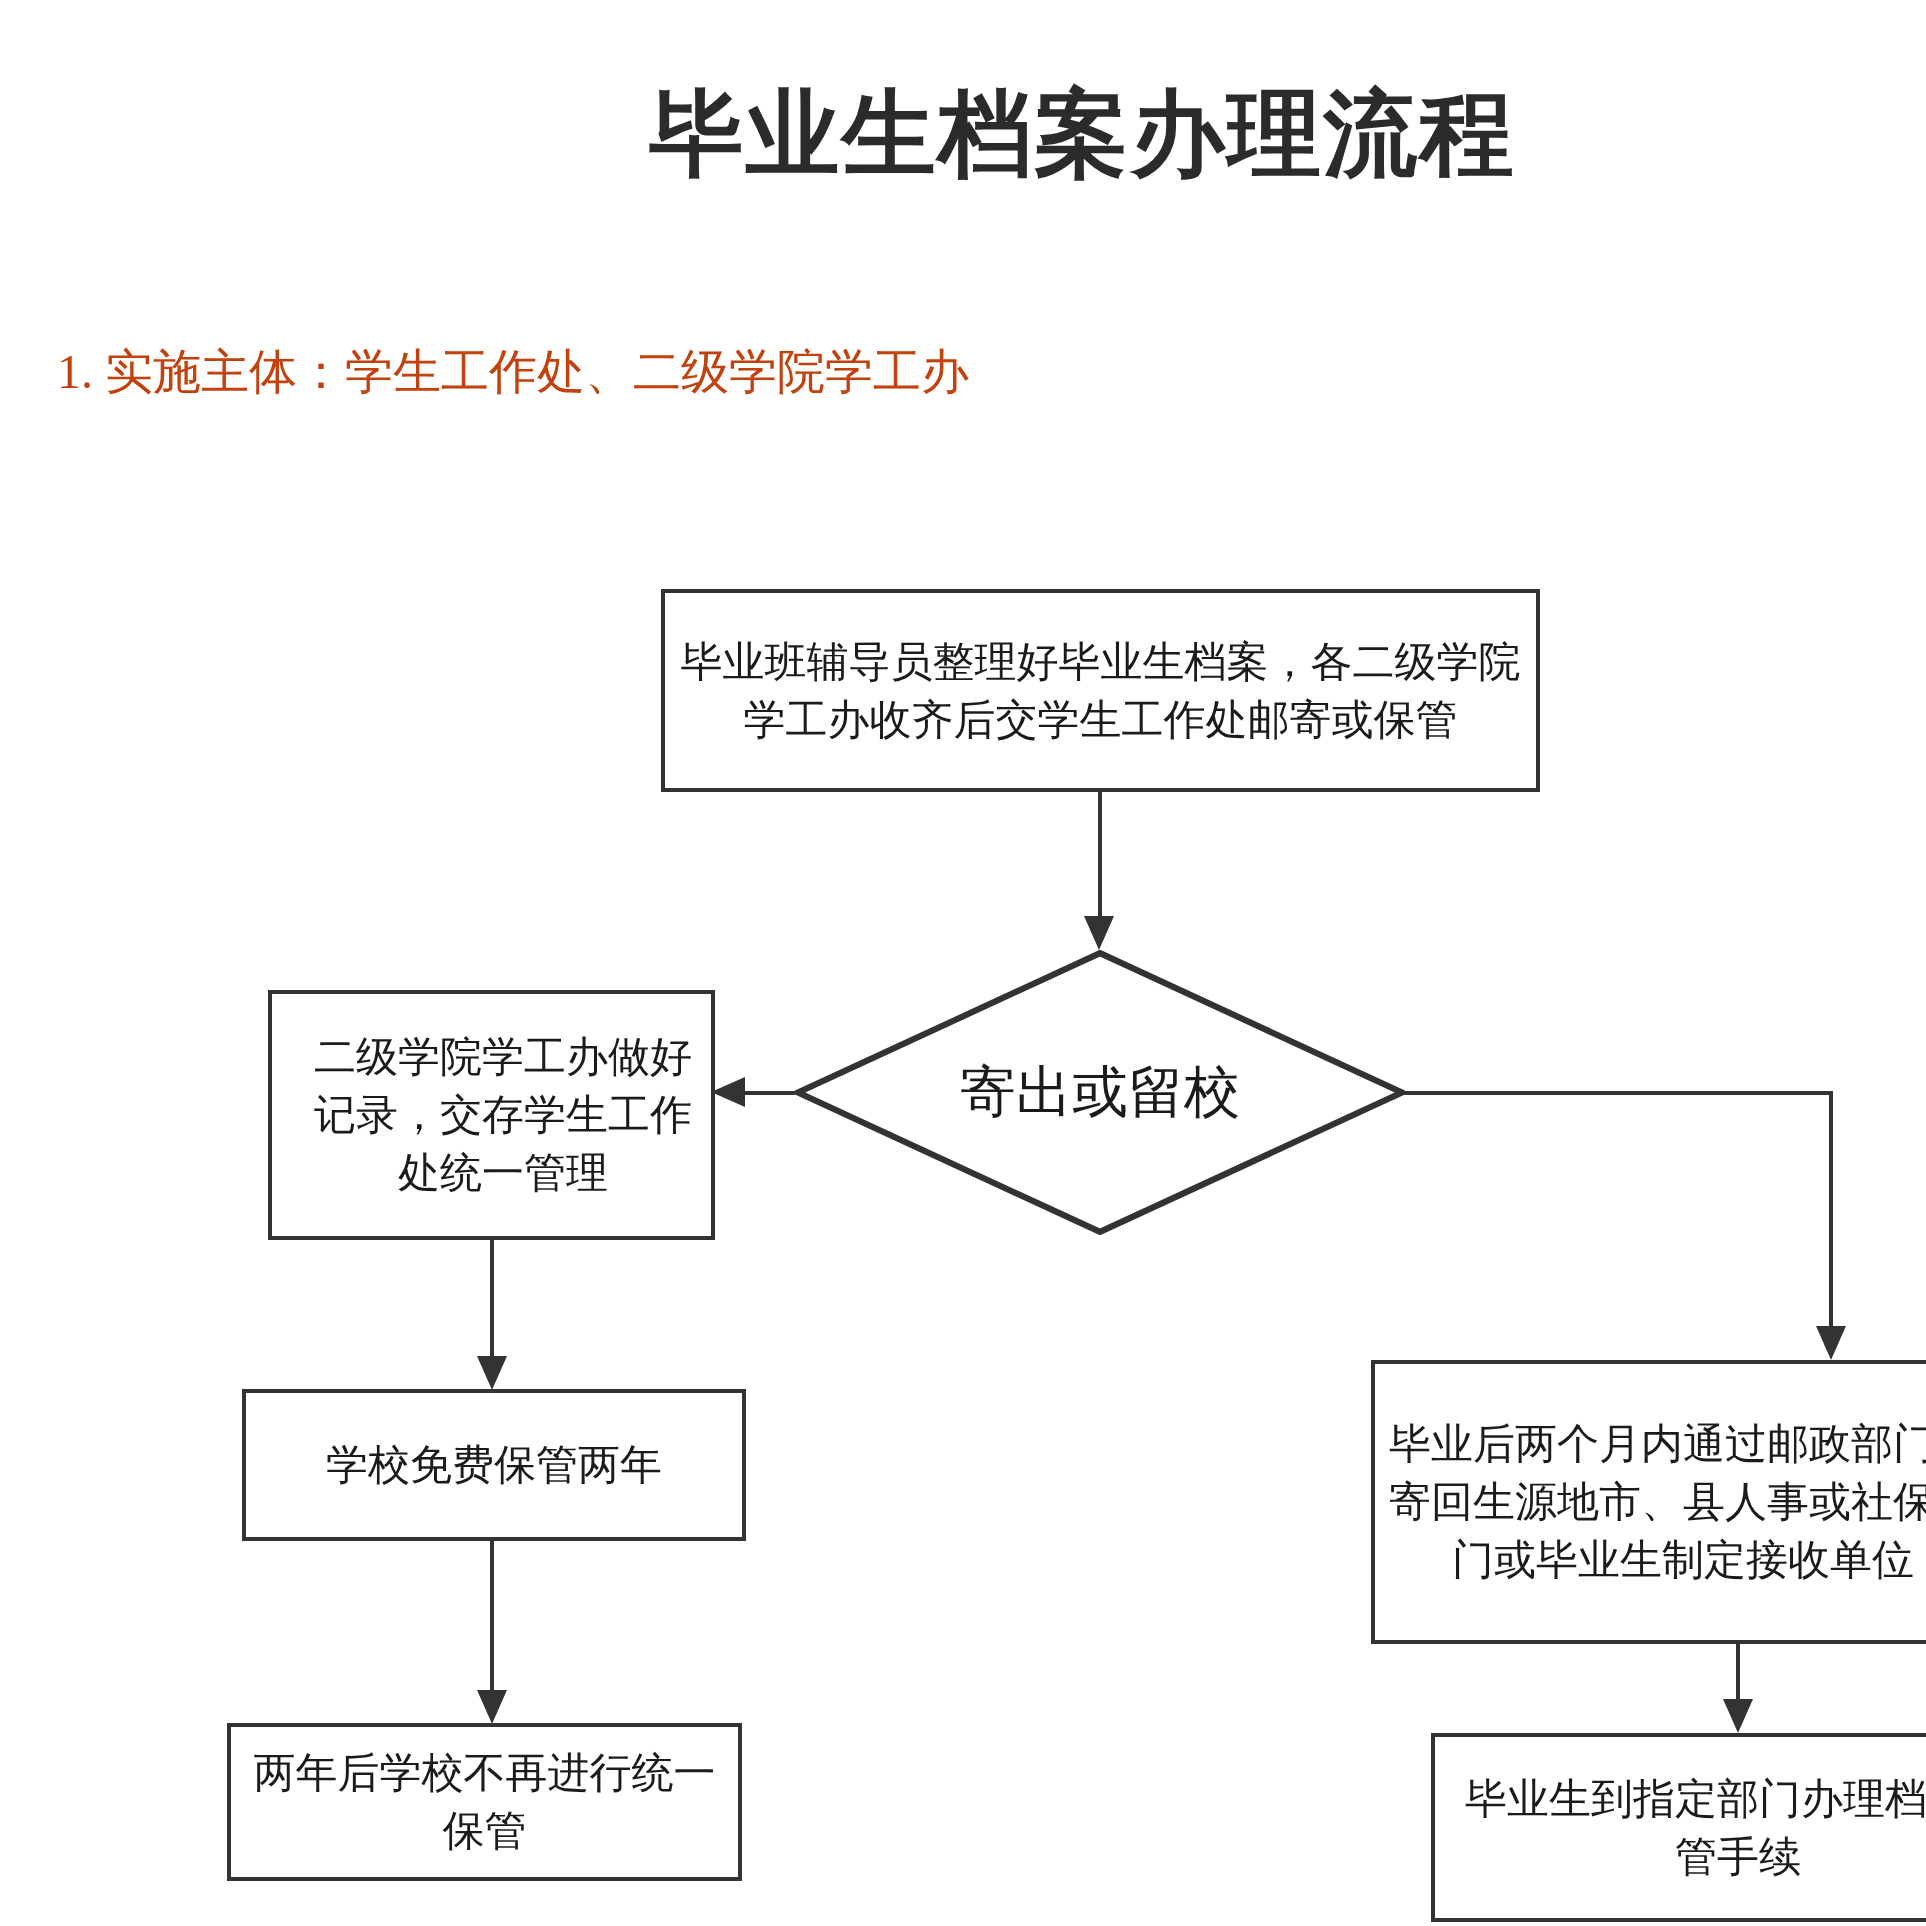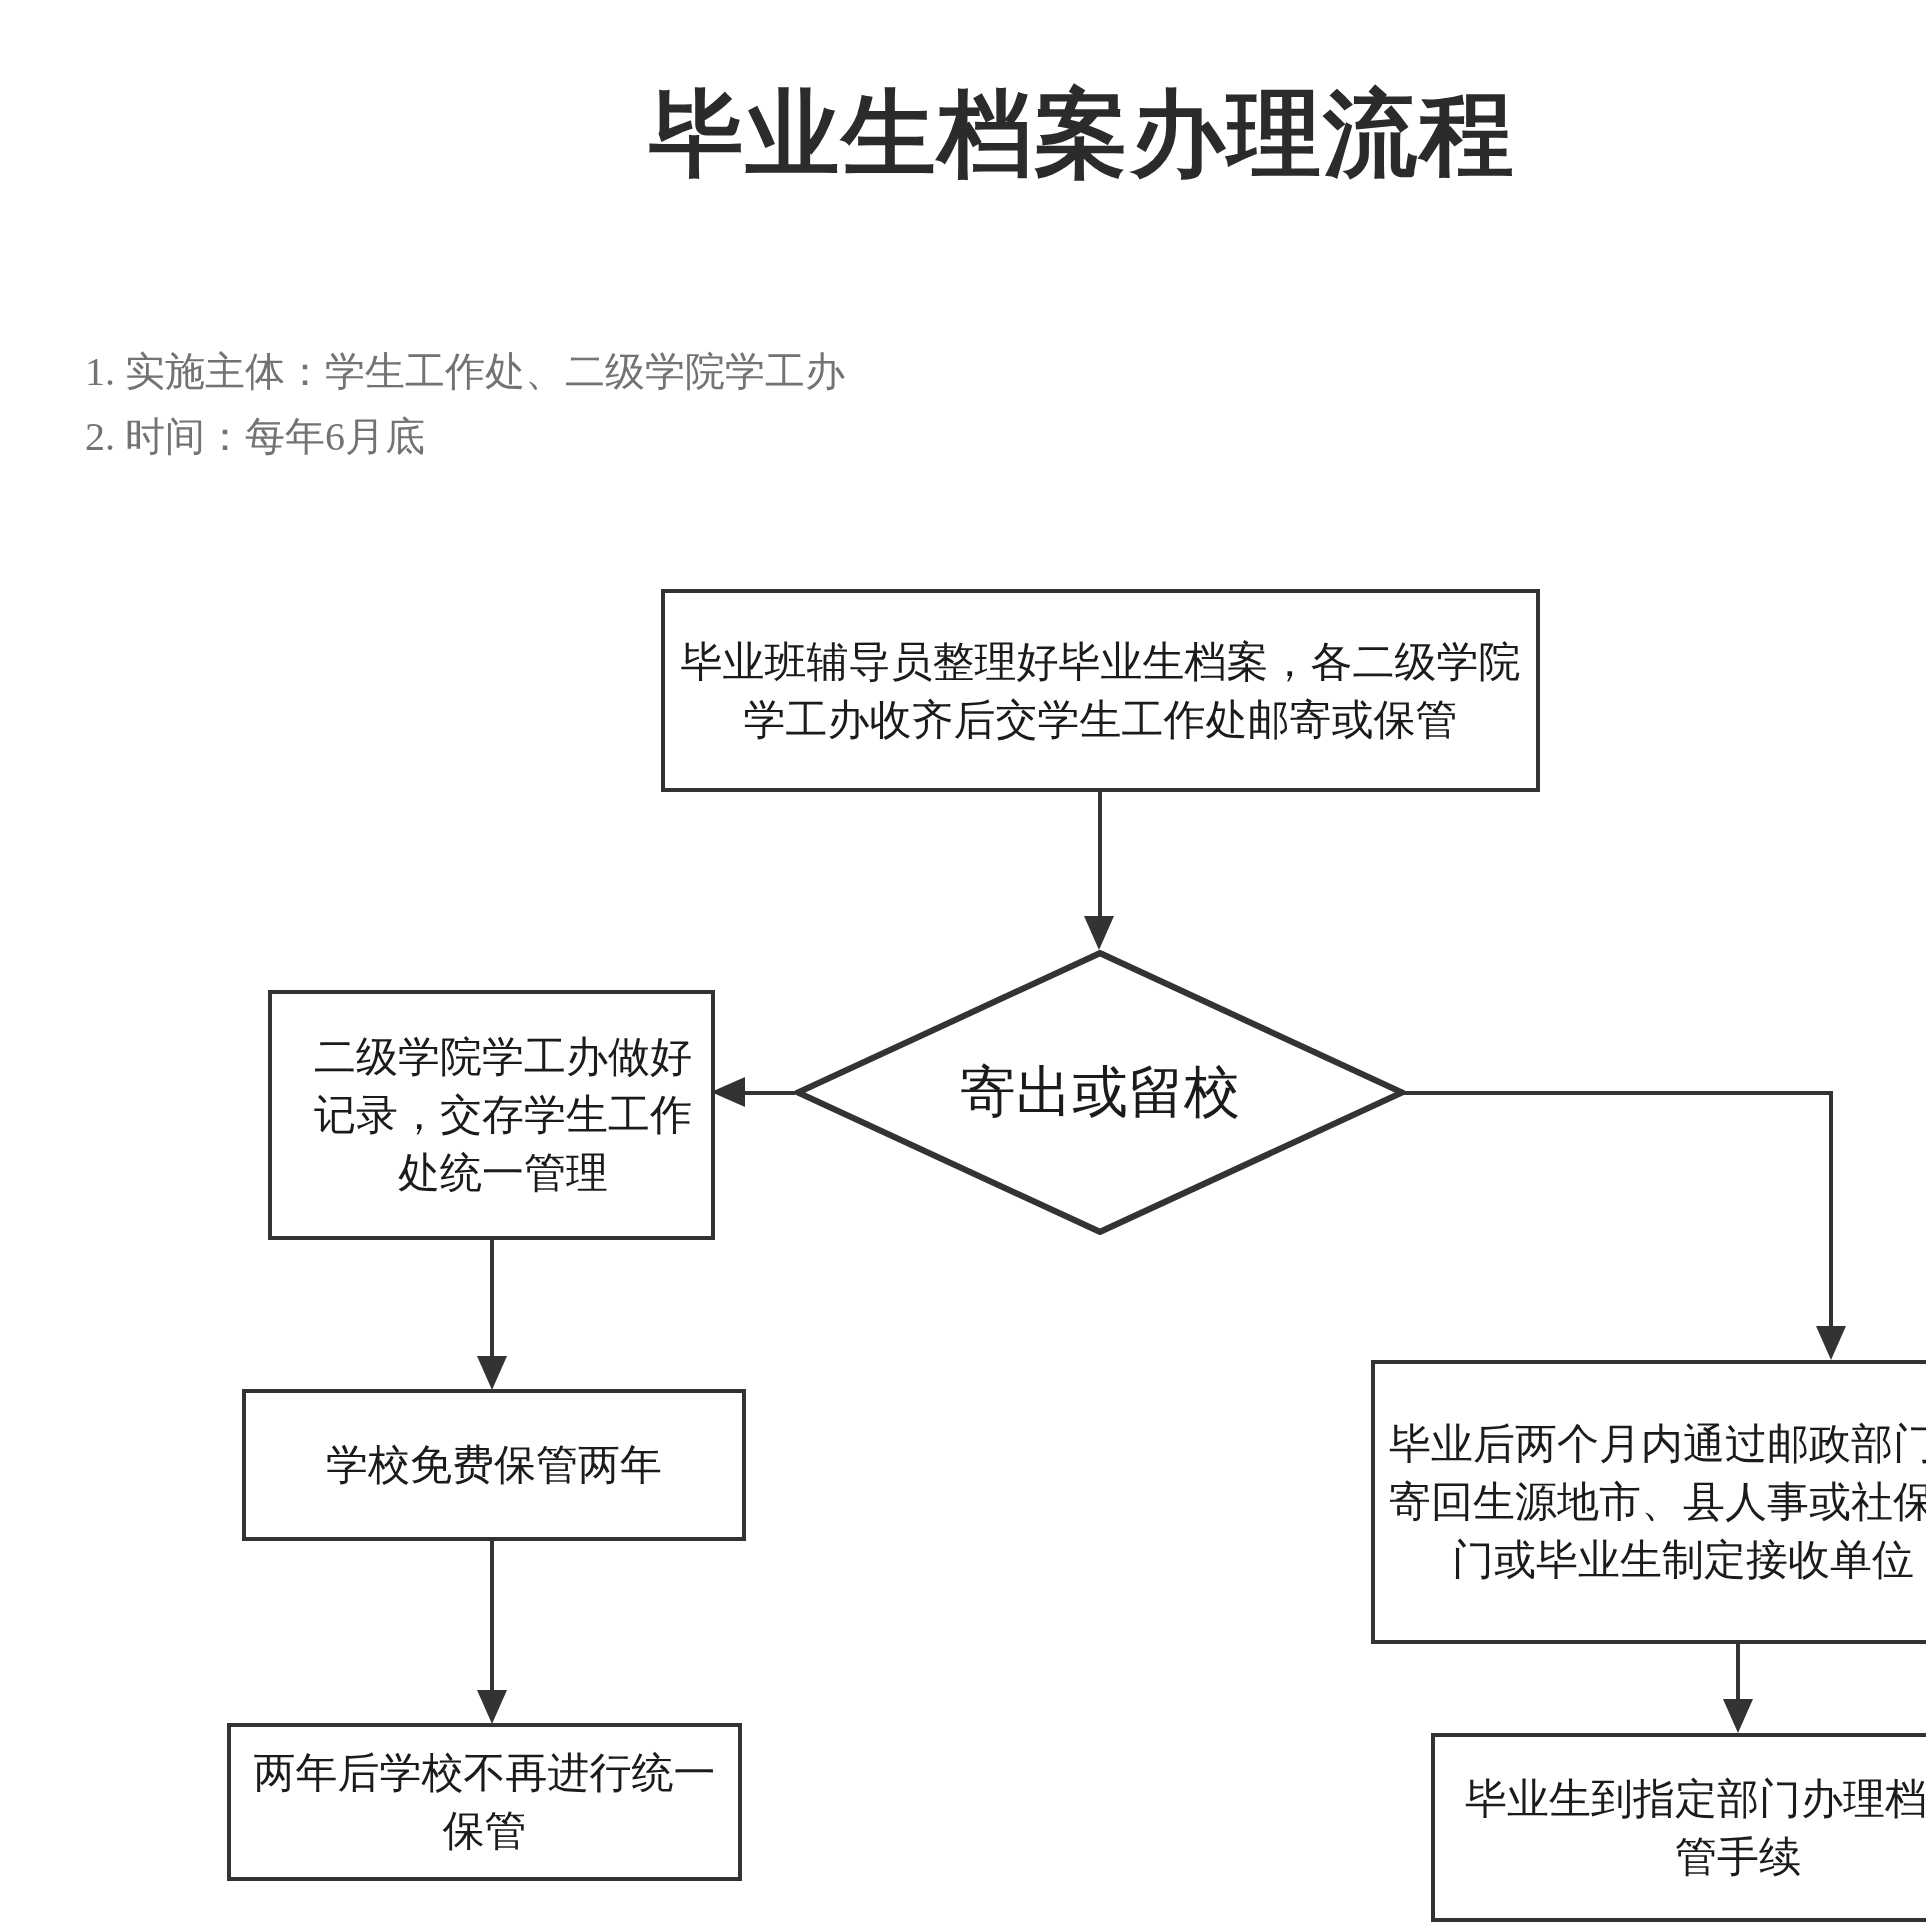--- a/index.html
+++ b/index.html
@@ -32,25 +32,24 @@
     color: #2b2b2b;
     white-space: nowrap;
   }
 
   
   #notes {
     position: absolute;
     left: 57px;
     top: 339px;
     font-family: "Liberation Serif", "DejaVu Serif", serif;
-    font-size: 40px;
+    font-size: 48px;
     line-height: 65px;
-    color: #737373;
+    color: #c2410c;
     white-space: nowrap;
-    margin-left: 28px;
   }
   #notes .note-line { display: block; }
 
   
   .node {
     position: absolute;
     box-sizing: border-box;
     border: 4.2px solid #333333;
     background: #ffffff;
     display: flex;
@@ -143,21 +142,20 @@
 </style>
 </head>
 <body>
 
 <div id="page">
 
   <div id="title">毕业生档案办理流程</div>
 
   <div id="notes">
     <span class="note-line">1. 实施主体：学生工作处、二级学院学工办</span>
-    <span class="note-line">2. 时间：每年6月底</span>
   </div>
 
   <div class="node" id="node-collect">
     <span class="txt">毕业班辅导员整理好毕业生档案，各二级学院学工办收齐后交学生工作处邮寄或保管</span>
   </div>
 
   <div id="node-decision">
     <svg viewBox="0 0 1584 740" preserveAspectRatio="none">
       <polygon points="792,8 1576,370 792,732 8,370" fill="#ffffff" stroke="#333333" stroke-width="16"></polygon>
     </svg>

